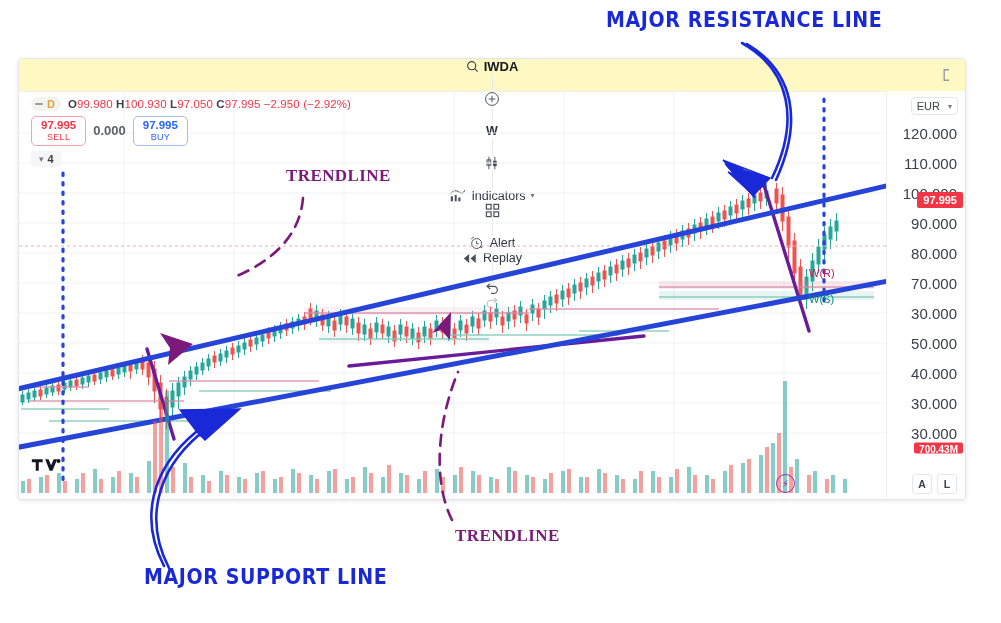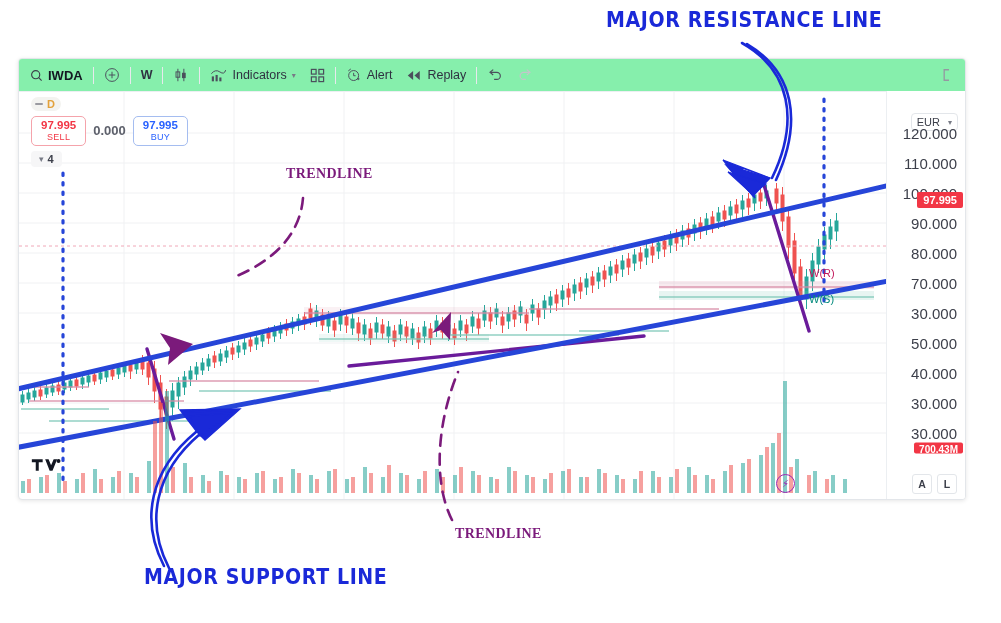--- a/index.html
+++ b/index.html
@@ -6,21 +6,21 @@
   body{width:1001px;height:623px;overflow:hidden;position:relative;
        font-family:"Liberation Sans","DejaVu Sans",sans-serif;}
 
   
   #tv-widget{position:absolute;left:18px;top:58px;width:946px;height:440px;
              background:#ffffff;border:1px solid #e3e6ea;border-radius:4px;
              box-shadow:0 1px 4px rgba(0,0,0,.10);overflow:hidden;}
 
   
   #toolbar{height:32px;border-bottom:1px solid #eceff2;display:flex;align-items:center;
-           padding:0 4px;background:#86efac;position:relative;}
+           padding:0 4px;background:#fef9c3;position:relative;flex-direction:column;}
   .tb-item{display:flex;align-items:center;gap:5px;height:24px;padding:0 7px;
            border-radius:4px;color:#2f3241;font-size:12.5px;white-space:nowrap;cursor:default;}
   .tb-sep{width:1px;height:17px;background:#e7e9ed;margin:0 3px;flex:none;}
   .tb-sym{font-weight:700;font-size:13px;color:#131722;}
   .tb-strong{font-weight:700;font-size:12.5px;}
   .tb-ico{display:inline-flex;align-items:center;justify-content:center;flex:none;color:#4b4f5c;}
   .caret{font-size:8px;color:#787b86;}
   #tb-right{position:absolute;right:2px;top:0;height:32px;display:flex;align-items:center;}
 
   
@@ -47,21 +47,21 @@
             color:#3c3f4a;font-weight:700;width:fit-content;}
   #qty-pill .caret{font-size:9px;}
 
   
   #plot{position:absolute;left:0;top:32px;right:78px;bottom:0;overflow:hidden;}
   #price-axis{position:absolute;right:0;top:32px;width:78px;bottom:0;
               border-left:1px solid #eceff2;background:#fff;}
   .axis-lbl{position:absolute;right:8px;font-size:15px;color:#3c3f4a;
             transform:translateY(-50%);white-space:nowrap;}
   #ccy-sel{position:absolute;right:7px;top:6px;display:flex;align-items:center;gap:8px;
-           border:1px solid #e3e6ea;border-radius:4px;padding:2px 5px;font-size:11px;color:#3c3f4a;margin-top:16px;}
+           border:1px solid #e3e6ea;border-radius:4px;padding:2px 5px;font-size:11px;color:#3c3f4a;}
   #price-badge{position:absolute;right:2px;background:#f23645;color:#fff;font-size:11px;
                font-weight:700;border-radius:2px;padding:2px 6px;transform:translateY(-50%);}
   #vol-badge{position:absolute;right:2px;background:#f23645;color:#fff;font-size:10px;
              font-weight:700;border-radius:2px;padding:1px 5px;transform:translateY(-50%);
              overflow:hidden;height:9px;margin-left:28px;}
   #axis-btns{position:absolute;right:8px;bottom:5px;display:flex;gap:5px;}
   .axis-btn{width:18px;height:18px;border:1px solid #e3e6ea;border-radius:3px;background:#fff;
             display:flex;align-items:center;justify-content:center;font-size:10.5px;
             font-weight:700;color:#3c3f4a;}
 
@@ -69,21 +69,21 @@
   #tv-logo{position:absolute;left:12px;bottom:22px;z-index:5;}
   #bolt{position:absolute;right:92px;bottom:6px;width:17px;height:17px;border-radius:50%;
         border:1.6px solid #9c27b0;color:#9c27b0;display:flex;align-items:center;
         justify-content:center;font-size:10px;z-index:5;}
 
   
   #annot{position:absolute;inset:0;pointer-events:none;border-radius:28px;}
   .ann-blue{position:absolute;color:#1a29d8;font-size:19px;font-weight:700;
             letter-spacing:.6px;font-family:"DejaVu Sans",sans-serif;white-space:nowrap;
             transform:scaleY(1.08);}
-  .ann-purple{position:absolute;color:#7b1a7b;font-size:14px;font-weight:700;
+  .ann-purple{position:absolute;color:#7b1a7b;font-size:17px;font-weight:700;
               letter-spacing:.4px;font-family:"Liberation Serif","DejaVu Serif",serif;
               white-space:nowrap;}
 </style>
 </head>
 <body>
 
 <div id="tv-widget">
 
   <div id="toolbar">
 
@@ -737,20 +737,27 @@
       <div class="axis-btn">L</div>
     </div>
   </div>
 
   <div id="legend">
     <div id="ohlc-row">
       <span id="tf-pill">
         <span class="dash"></span>
         <span id="tf-letter">D</span>
       </span>
+      <span id="ohlc">
+        <b>O</b><span>99.980</span>
+        <b>H</b><span>100.930</span>
+        <b>L</b><span>97.050</span>
+        <b>C</b><span>97.995</span>
+        <span>−2.950 (−2.92%)</span>
+      </span>
     </div>
 
     <div id="trade-row" style="pointer-events:auto;">
       <div class="trade-btn" id="sell-btn">
         <div class="px">97.995</div>
         <div class="lb">SELL</div>
       </div>
       <div id="spread">0.000</div>
       <div class="trade-btn" id="buy-btn">
         <div class="px">97.995</div>

